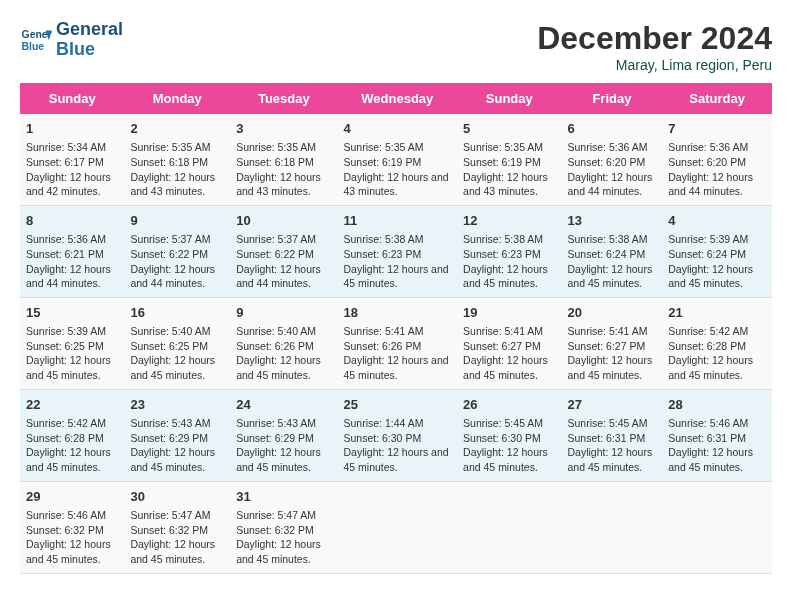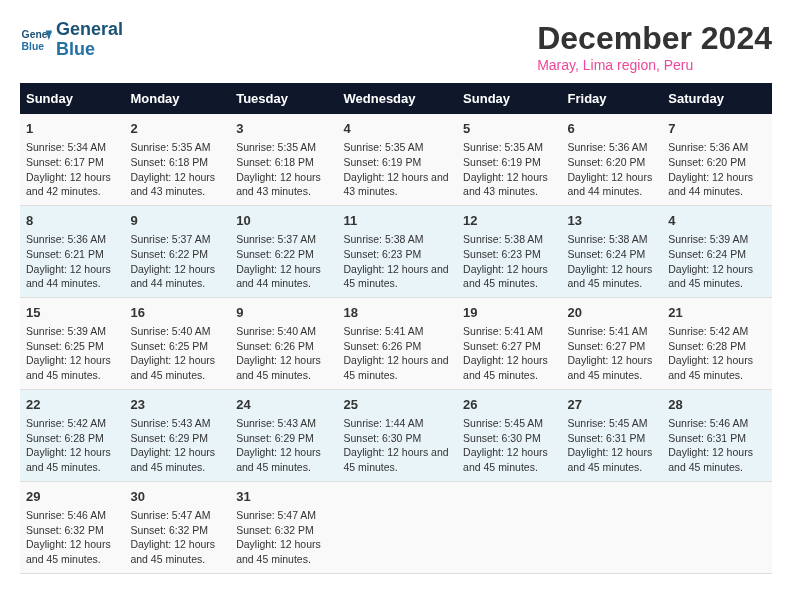--- a/index.html
+++ b/index.html
@@ -28,41 +28,41 @@
       line-height: 1.1;
     }
     .logo-text span {
       color: #1a5276;
     }
     .logo-icon {
       width: 32px;
       height: 32px;
     }
     .title-area {
-      text-align: left;
+      text-align: right;
     }
     .main-title {
       font-size: 32px;
       font-weight: bold;
       color: #333;
     }
     .subtitle {
       font-size: 14px;
-      color: #ec4899;
+      color: #14532d;
     }
     table {
       width: 100%;
       border-collapse: collapse;
       font-size: 11px;
     }
     thead tr th {
-      background-color: #0f172a;
+      background-color: #ec4899;
       color: #fff;
       padding: 8px 6px;
-      text-align: left;
+      text-align: center;
       font-size: 13px;
       font-weight: bold;
     }
     tbody tr {
       border-bottom: 1px solid #ddd;
     }
     tbody tr:nth-child(odd) {
       background-color: #f9f9f9;
     }
     tbody tr:nth-child(even) {

